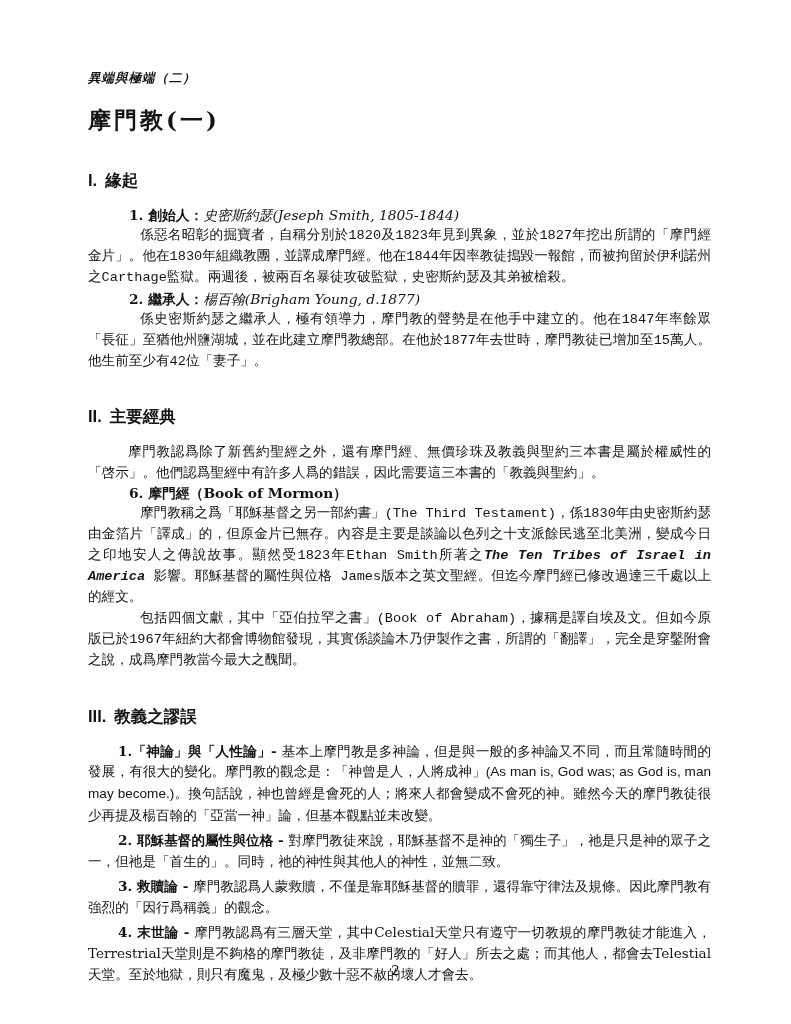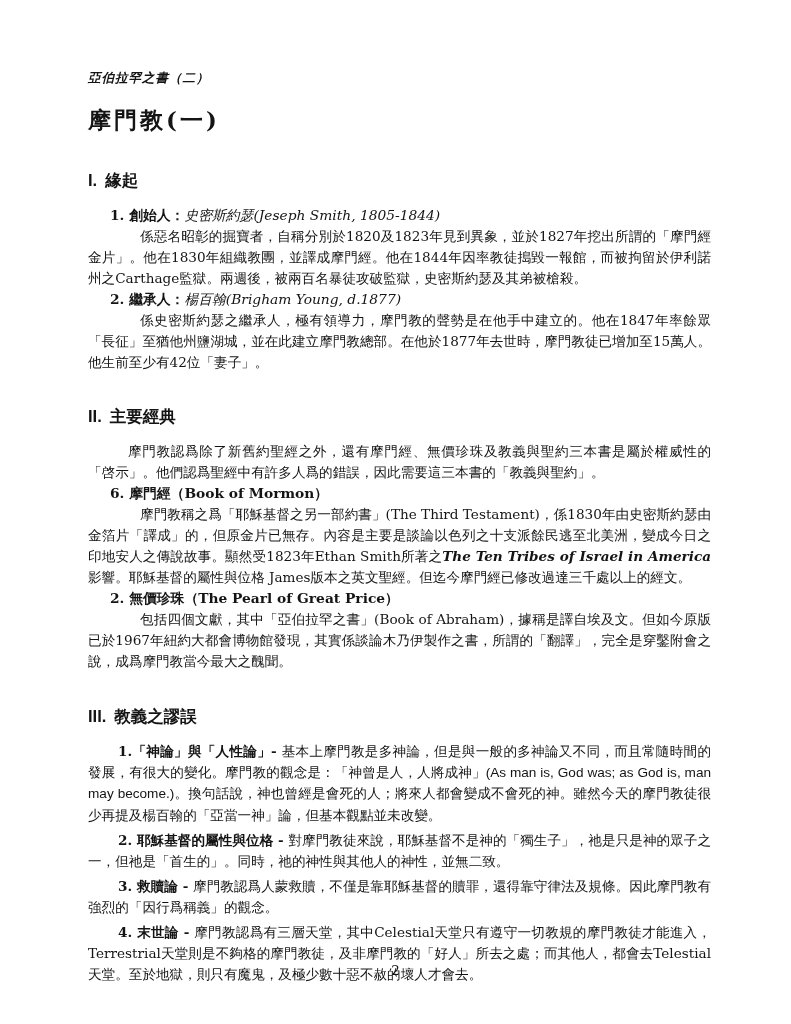--- a/index.html
+++ b/index.html
@@ -7,37 +7,37 @@
     width:791px;height:1024px;position:relative;background:#ffffff;
     box-sizing:border-box;padding:70px 80px 0 88px;
     font-family:"DejaVu Serif","Liberation Serif",serif;color:#141414;
     overflow:hidden;
   }
   .runhead{font-size:12.5px;font-style:italic;font-weight:bold;letter-spacing:1px;}
   .title{text-align:left;font-size:23px;font-weight:bold;letter-spacing:3px;margin-top:18px;}
   .sec{margin-top:34px;margin-bottom:13px;font-size:16.5px;font-weight:bold;}
   .sec .rn{font-family:"Liberation Sans","DejaVu Sans",sans-serif;margin-right:8px;}
   p{margin:0;font-size:13.6px;line-height:20.9px;text-align:justify;}
-  .itemhead{margin-left:22px;font-size:13.8px;line-height:21px;}
+  .itemhead{margin-left:41px;font-size:13.8px;line-height:21px;}
   .itemhead .lbl{font-weight:bold;}
   .itemhead .nm{font-style:italic;}
-  .bodyind{text-indent:52px;}
+  .bodyind{text-indent:52px;font-family:Liberation Mono, monospace;}
   .intro{text-indent:40px;}
   .g3{text-indent:30px;margin-top:4px;}
   .g3 .lbl{font-weight:bold;}
   .book{font-weight:bold;font-style:italic;}
   .engsans{font-family:"Liberation Sans","DejaVu Sans",sans-serif;}
   .pagenum{position:absolute;bottom:46px;left:0;width:100%;text-align:center;font-size:13.5px;}
 </style>
 </head>
 <body>
 
 <div class="page">
 
-  <div class="runhead">亞伯拉罕之書（二）</div>
+  <div class="runhead">異端與極端（二）</div>
 
   <div class="title">摩門教(一)</div>
 
   <div class="sec">
     <span class="rn">I.</span><span>緣起</span>
   </div>
 
   <p class="itemhead">
     <span class="lbl">1. 創始人：</span><span class="nm">史密斯約瑟(Jeseph Smith, 1805-1844)</span>
   </p>
@@ -52,23 +52,20 @@
     <span class="rn">II.</span><span>主要經典</span>
   </div>
 
   <p class="intro">摩門教認爲除了新舊約聖經之外，還有摩門經、無價珍珠及教義與聖約三本書是屬於權威性的「啓示」。他們認爲聖經中有許多人爲的錯誤，因此需要這三本書的「教義與聖約」。</p>
 
   <p class="itemhead">
     <span class="lbl">6. 摩門經（Book of Mormon）</span>
   </p>
   <p class="bodyind"><span>摩門教稱之爲「耶穌基督之另一部約書」(The Third Testament)，係1830年由史密斯約瑟由金箔片「譯成」的，但原金片已無存。內容是主要是談論以色列之十支派餘民逃至北美洲，變成今日之印地安人之傳說故事。顯然受1823年Ethan Smith所著之</span><span class="book">The Ten Tribes of Israel in America</span><span> 影響。耶穌基督的屬性與位格 James版本之英文聖經。但迄今摩門經已修改過達三千處以上的經文。</span></p>
 
-  <p class="itemhead">
-    <span class="lbl">2. 無價珍珠（The Pearl of Great Price）</span>
-  </p>
   <p class="bodyind">包括四個文獻，其中「亞伯拉罕之書」(Book of Abraham)，據稱是譯自埃及文。但如今原版已於1967年紐約大都會博物館發現，其實係談論木乃伊製作之書，所謂的「翻譯」，完全是穿鑿附會之說，成爲摩門教當今最大之醜聞。</p>
 
 
   <div class="sec">
     <span class="rn">III.</span><span>教義之謬誤</span>
   </div>
 
   <p class="g3">
     <span class="lbl">1.「神論」與「人性論」- </span><span>基本上摩門教是多神論，但是與一般的多神論又不同，而且常隨時間的發展，有很大的變化。摩門教的觀念是：「神曾是人，人將成神」</span><span class="engsans">(As man is, God was; as God is, man may become.)</span><span>。換句話說，神也曾經是會死的人；將來人都會變成不會死的神。雖然今天的摩門教徒很少再提及楊百翰的「亞當一神」論，但基本觀點並未改變。</span>
   </p>

